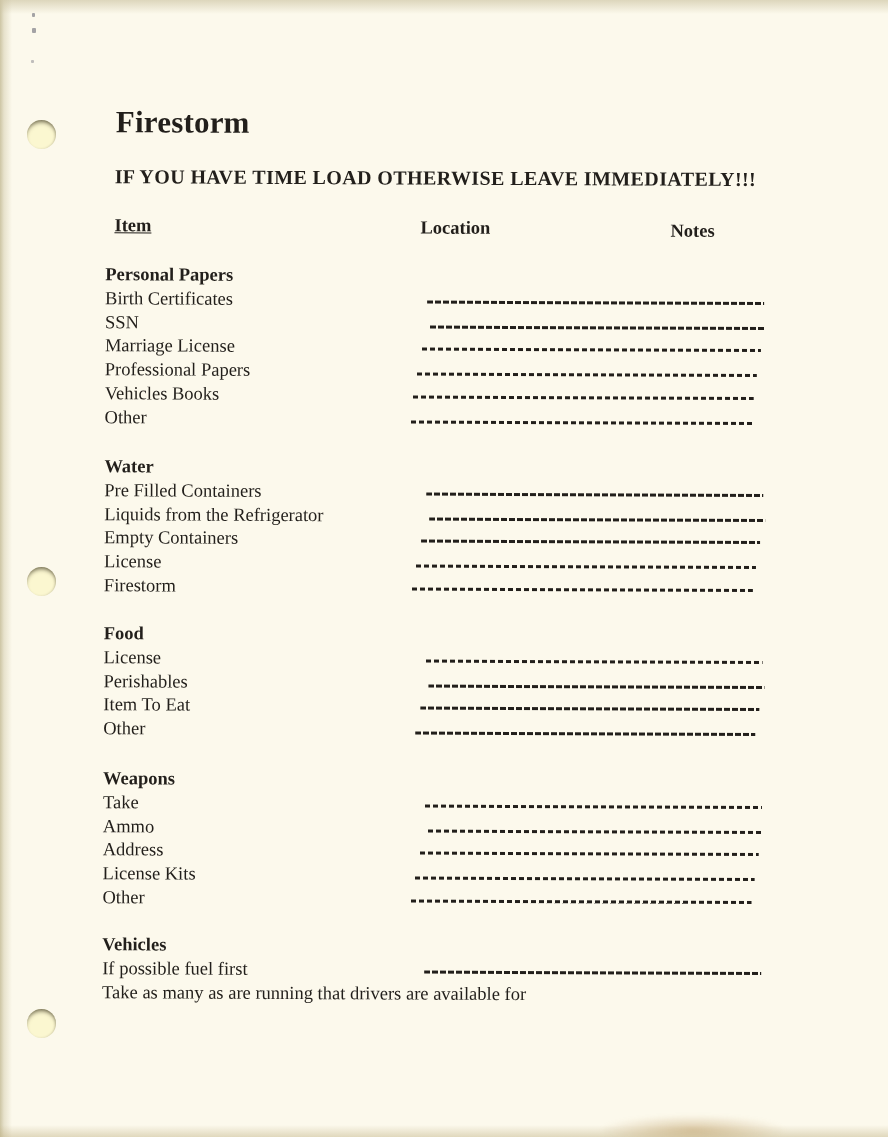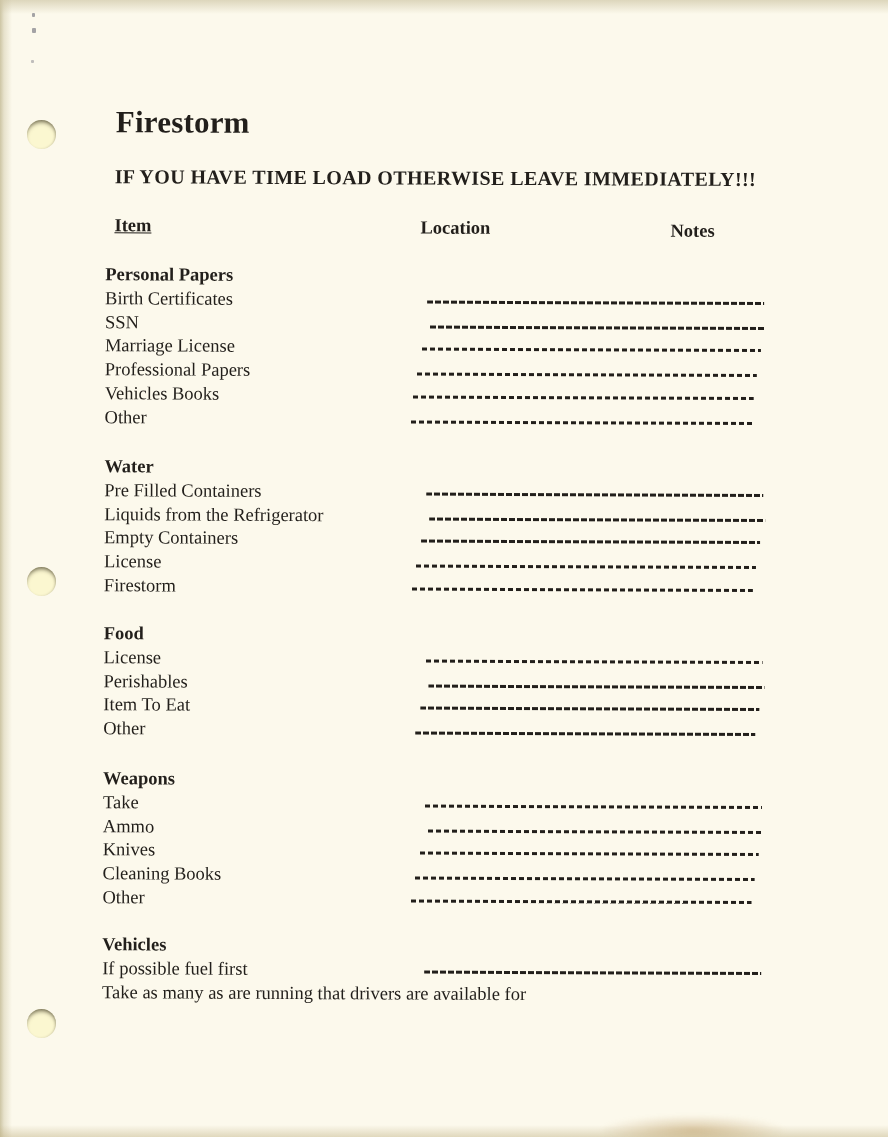--- a/index.html
+++ b/index.html
@@ -185,25 +185,25 @@
       <div class="sec-heading">Weapons</div>
       <div class="row">
         <span class="label">Take</span>
         <span class="line"></span>
       </div>
       <div class="row">
         <span class="label">Ammo</span>
         <span class="line"></span>
       </div>
       <div class="row">
-        <span class="label">Knives</span>
-        <span class="line"></span>
-      </div>
-      <div class="row">
-        <span class="label">Cleaning Books</span>
+        <span class="label">Address</span>
+        <span class="line"></span>
+      </div>
+      <div class="row">
+        <span class="label">License Kits</span>
         <span class="line"></span>
       </div>
       <div class="row">
         <span class="label">Other</span>
         <span class="line"></span>
       </div>
     </section>
 
     <section class="sec sec-5">
       <div class="sec-heading">Vehicles</div>

